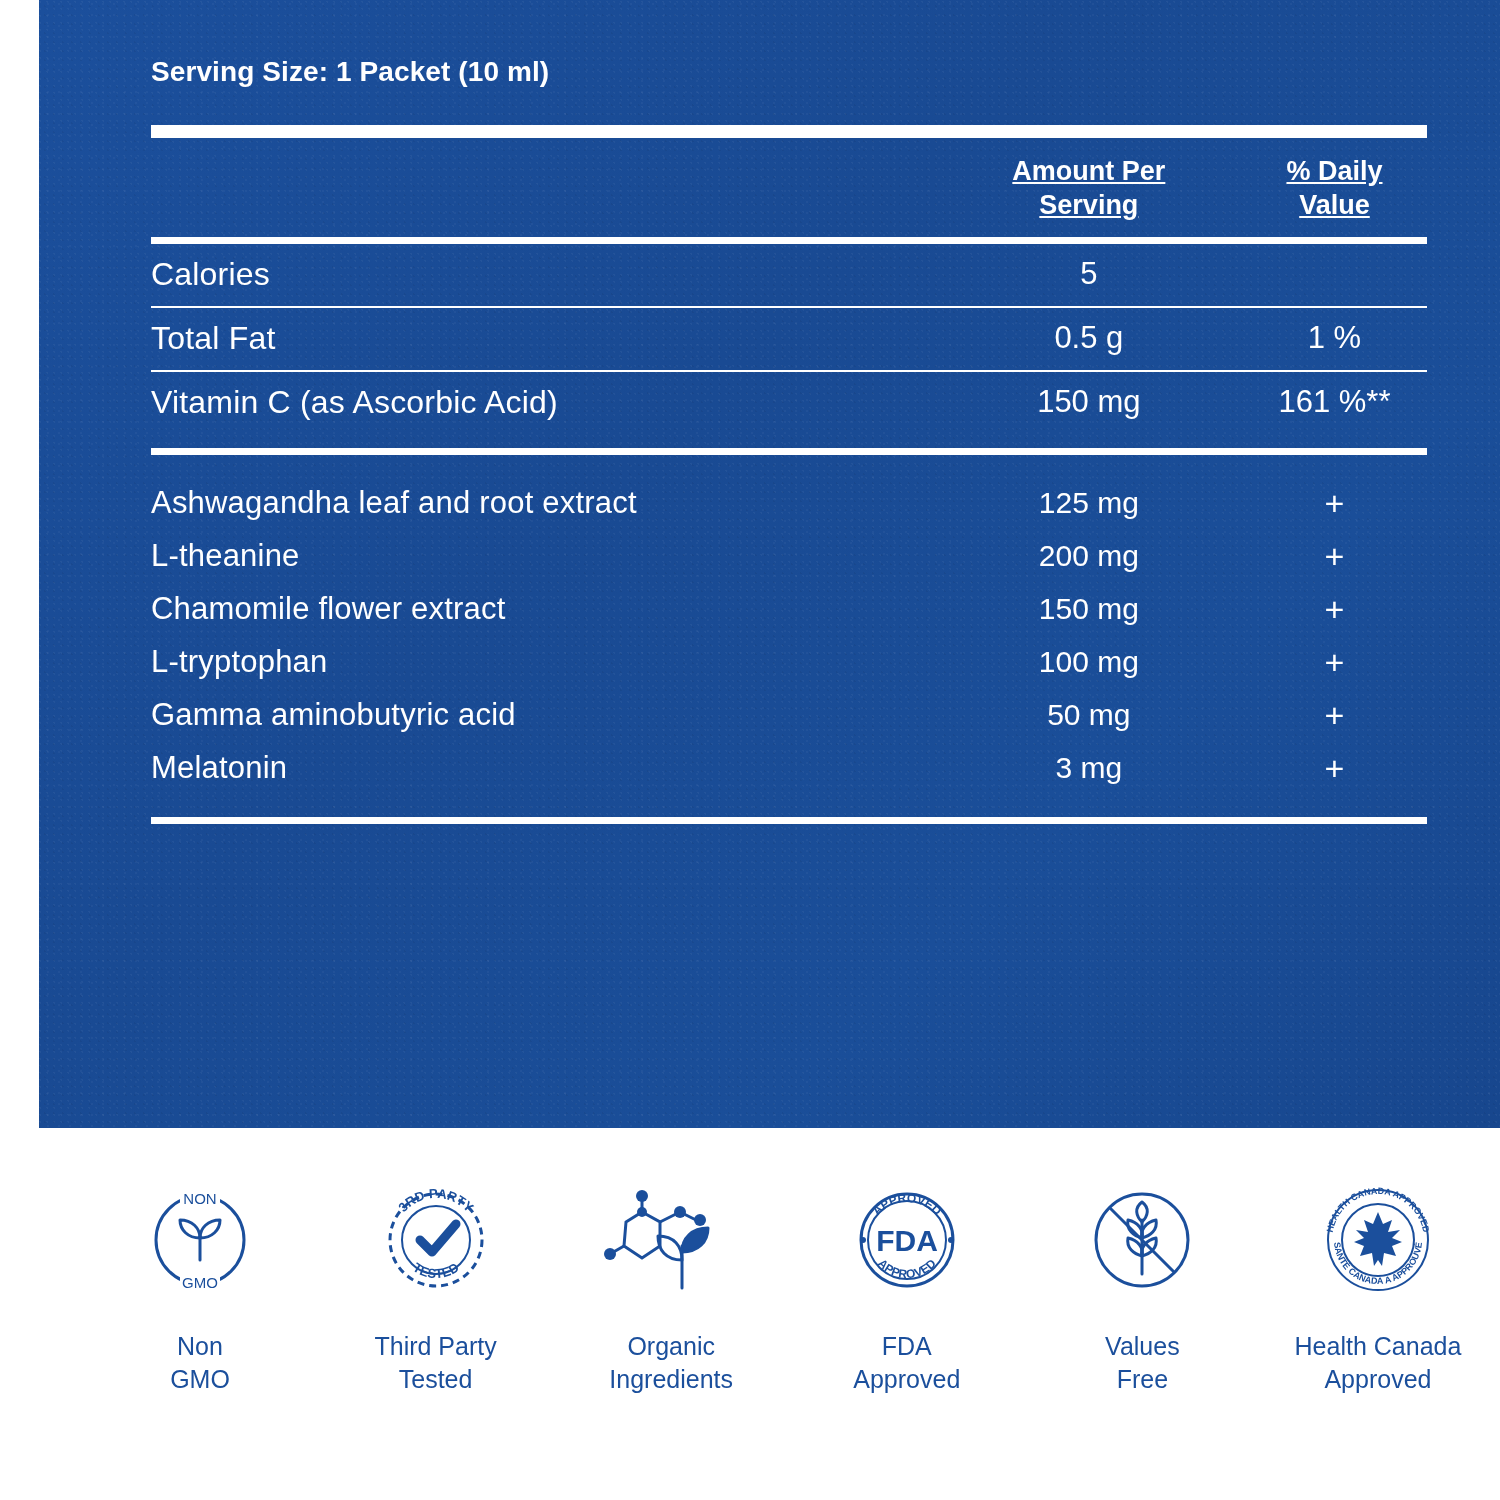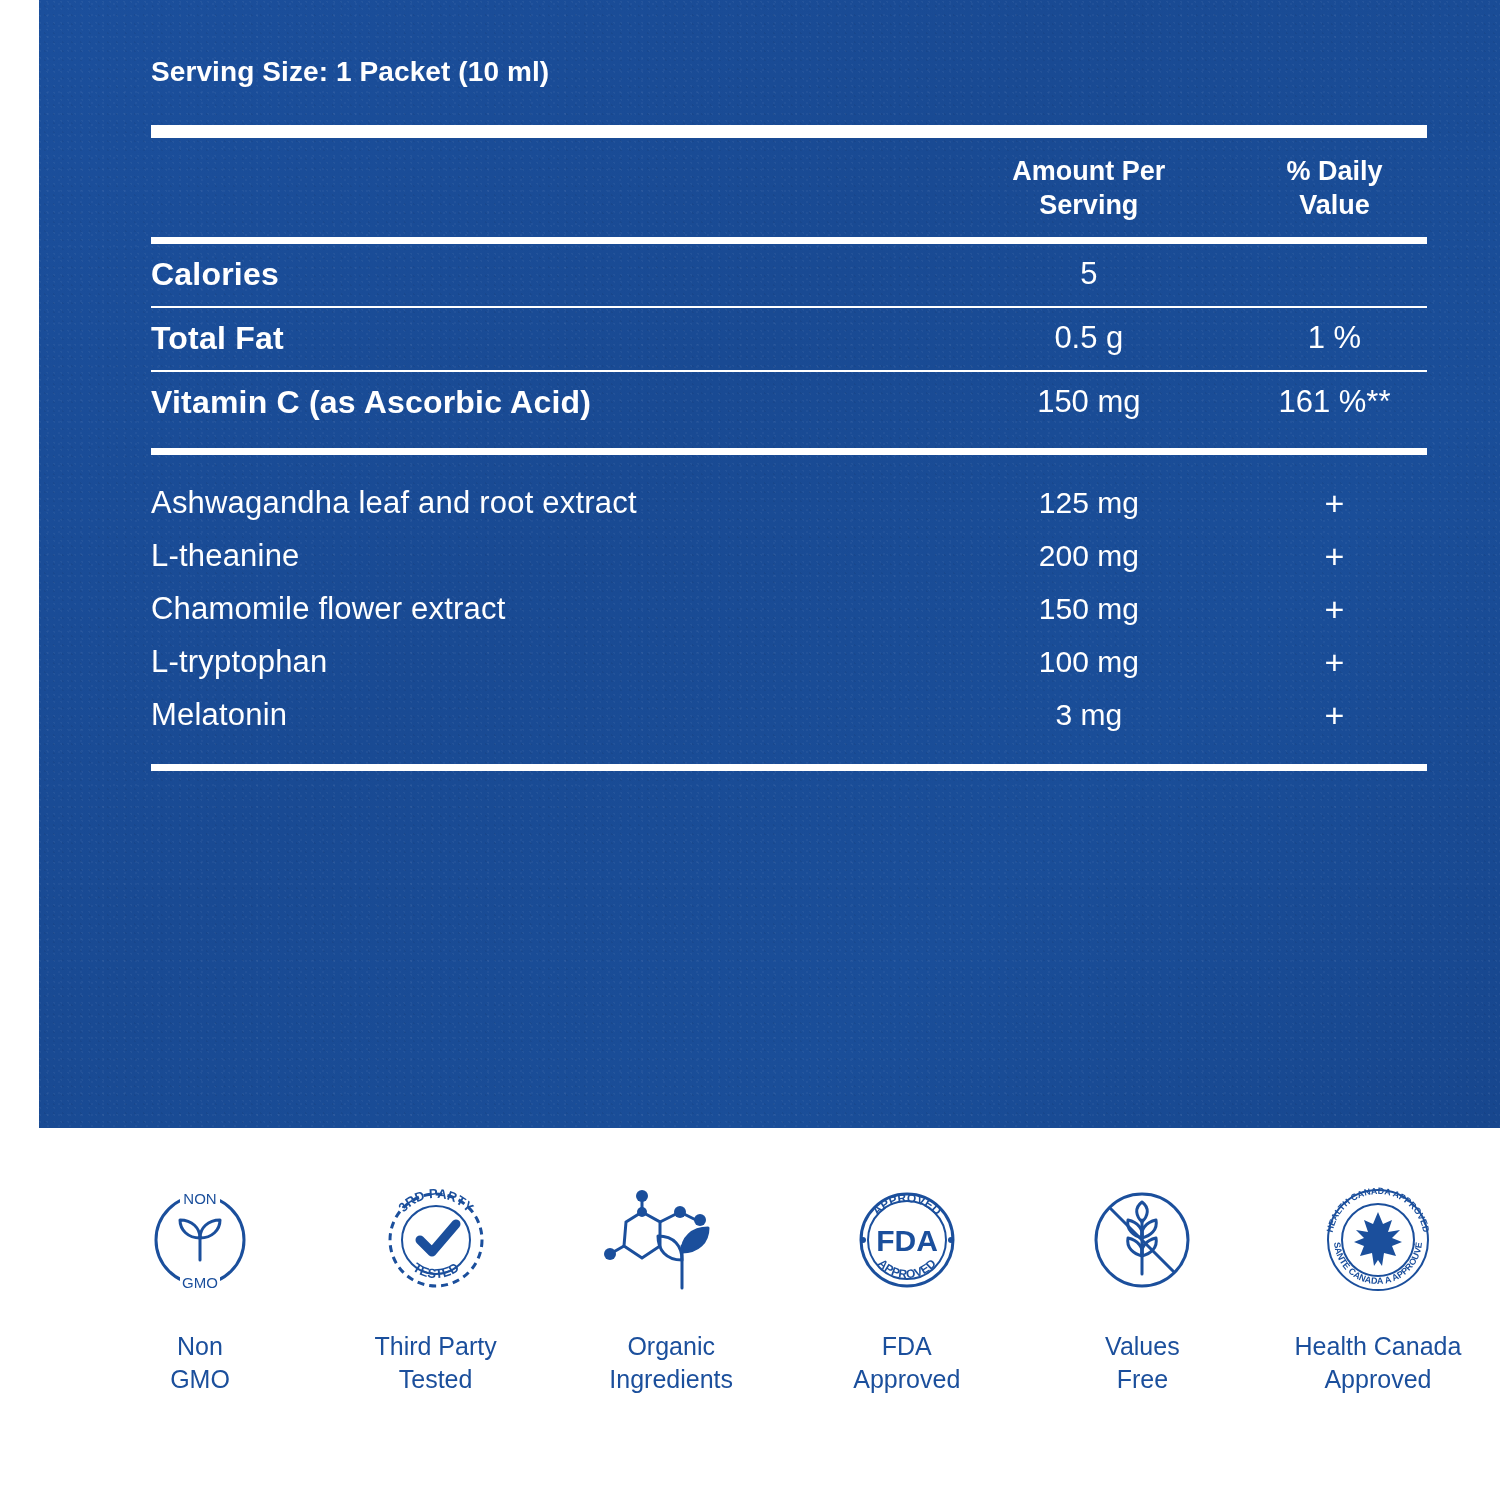--- a/index.html
+++ b/index.html
@@ -65,30 +65,31 @@
   .hdr-row td {
     vertical-align: bottom;
     padding: 16px 0 14px 0;
   }
   .hdr-cell {
     color: #ffffff;
     font-size: 27px;
     font-weight: bold;
     text-align: center;
     line-height: 1.28;
+    text-decoration: underline;
   }
 
   .main-row td {
     padding: 12px 0 13px 0;
     vertical-align: middle;
   }
   .main-name {
     color: #ffffff;
     font-size: 32px;
-    font-weight: 700;
+    font-weight: 400;
     letter-spacing: 0.2px;
   }
   .main-val {
     color: #ffffff;
     font-size: 31px;
     font-weight: 400;
     text-align: center;
   }
   .sep-row td { padding: 0; }
   .sep-line {
@@ -260,20 +261,25 @@
           <td class="ing-dv">+</td>
         </tr>
         <tr>
           <td class="ing-name">Chamomile flower extract</td>
           <td class="ing-amt">150 mg</td>
           <td class="ing-dv">+</td>
         </tr>
         <tr>
           <td class="ing-name">L-tryptophan</td>
           <td class="ing-amt">100 mg</td>
+          <td class="ing-dv">+</td>
+        </tr>
+        <tr>
+          <td class="ing-name">Gamma aminobutyric acid</td>
+          <td class="ing-amt">50 mg</td>
           <td class="ing-dv">+</td>
         </tr>
         <tr>
           <td class="ing-name">Melatonin</td>
           <td class="ing-amt">3 mg</td>
           <td class="ing-dv">+</td>
         </tr>
       </tbody>
     </table>
 

